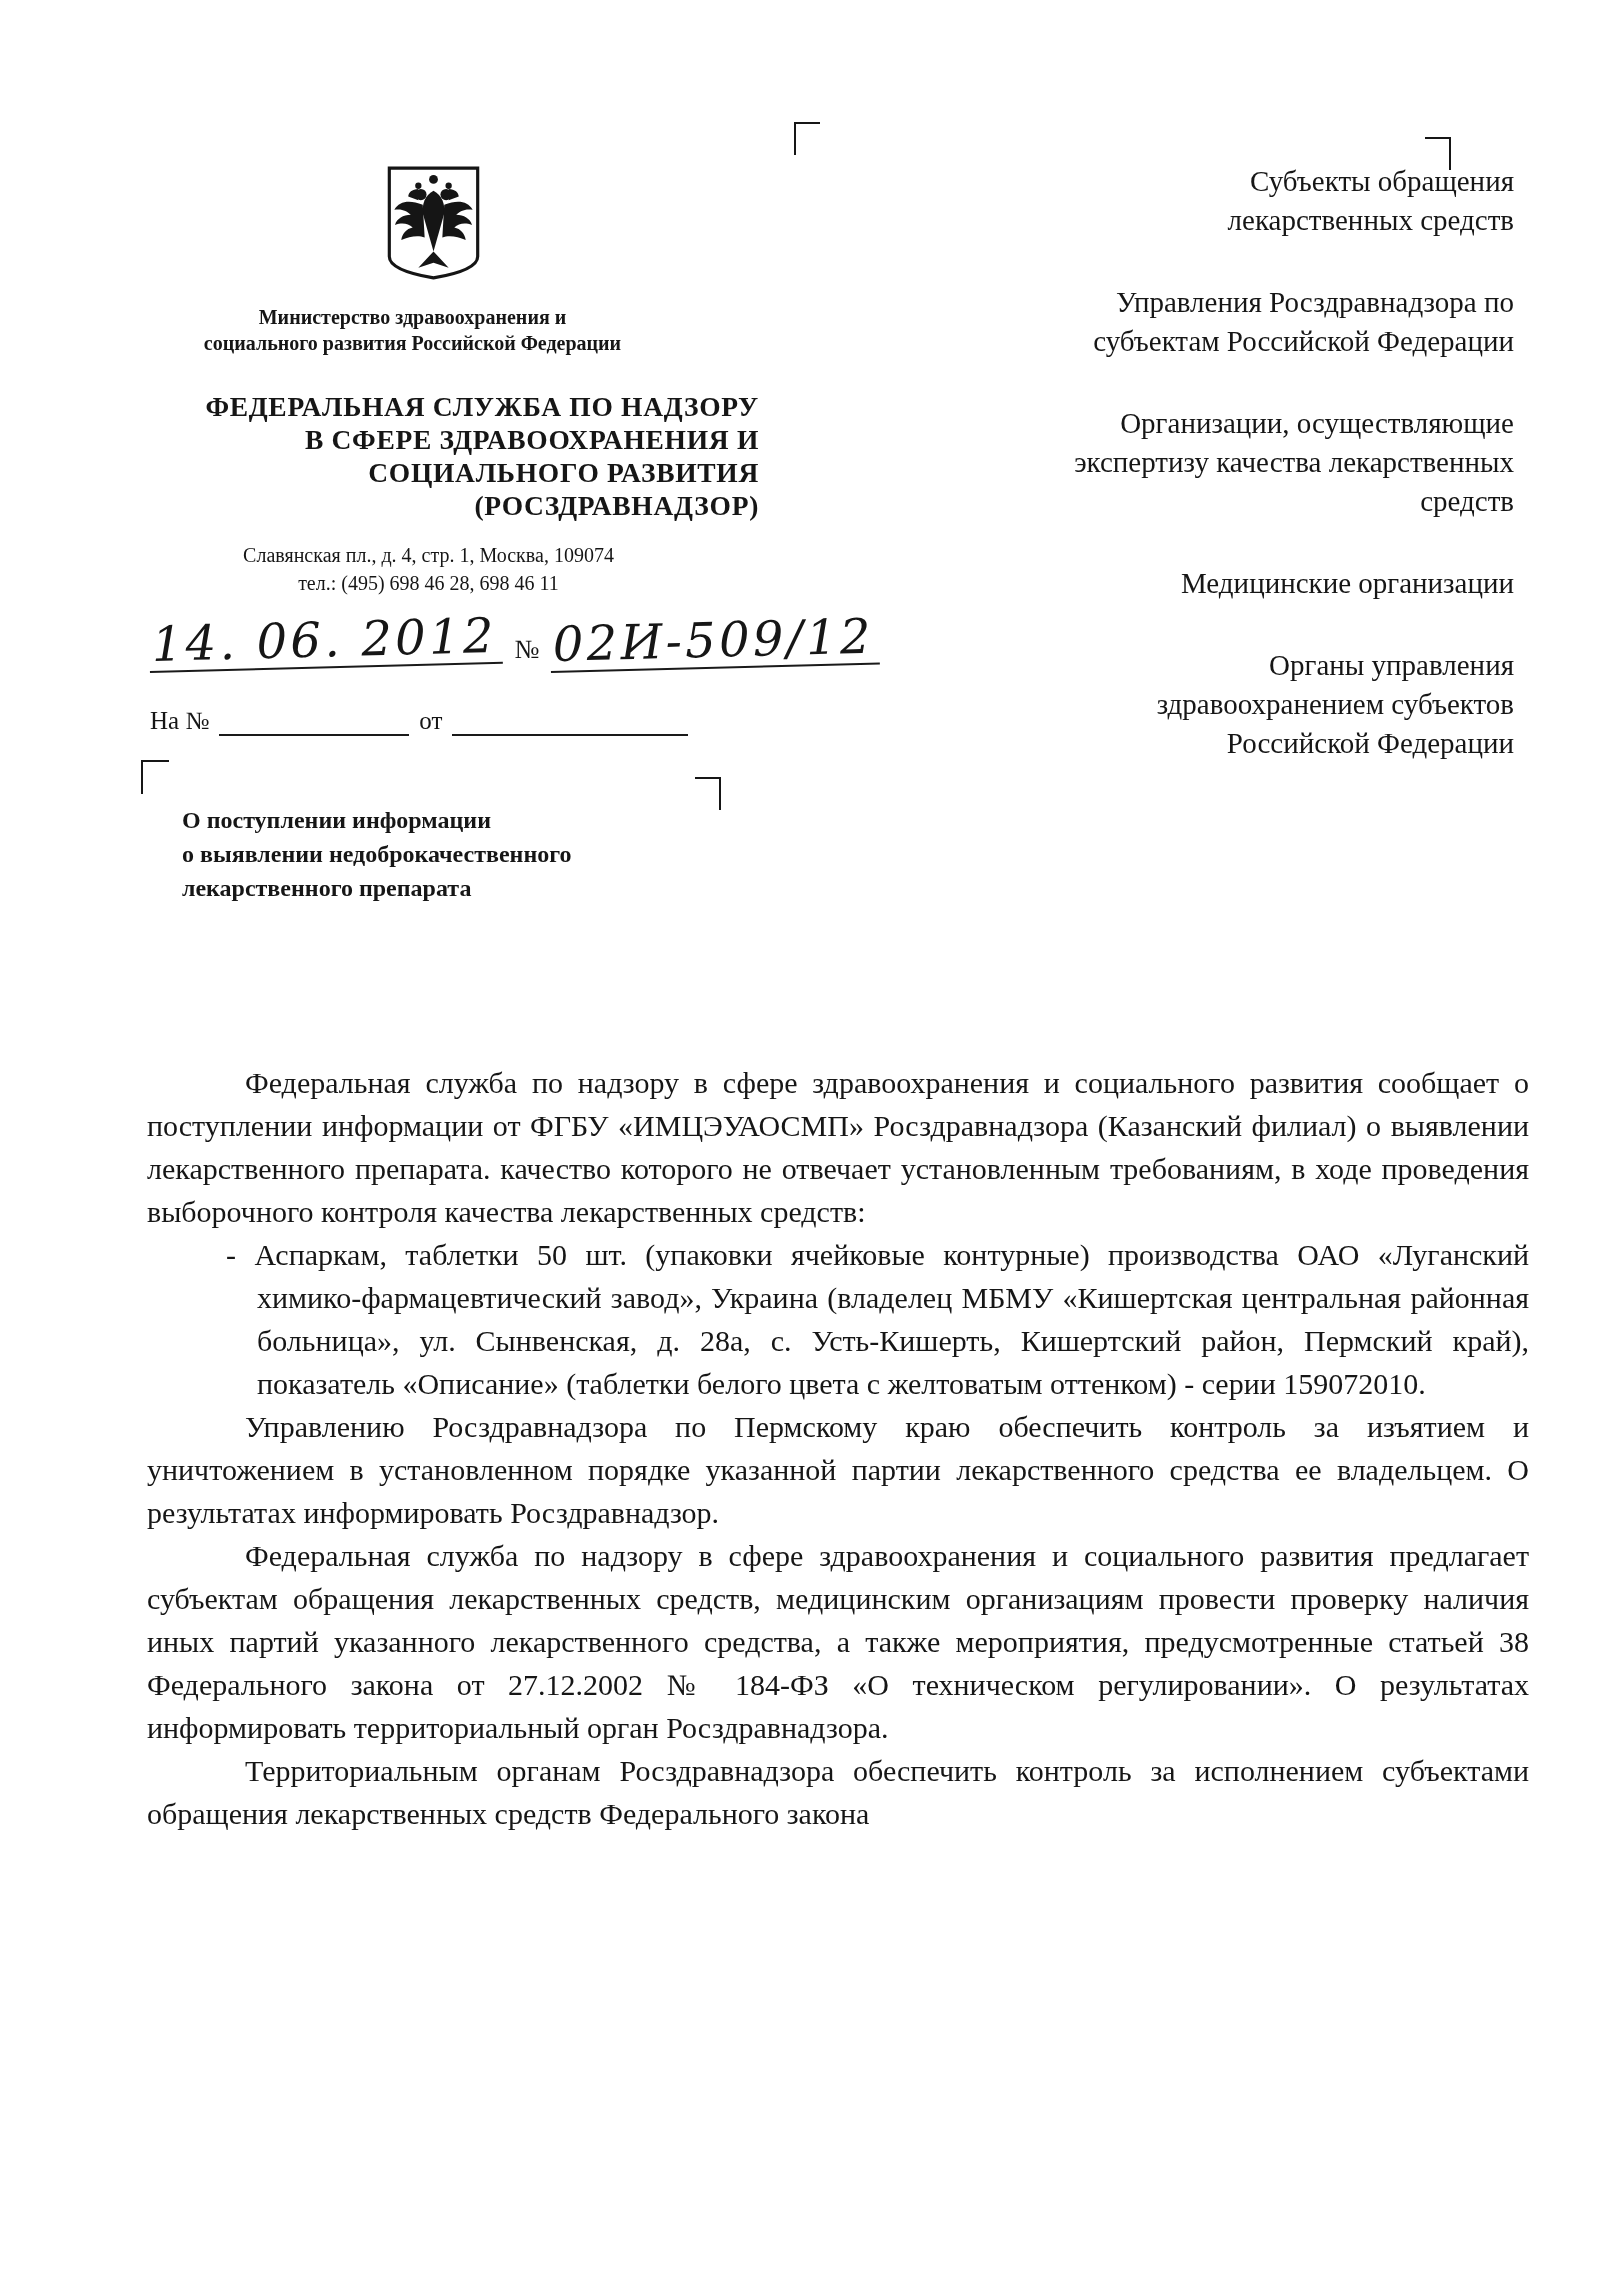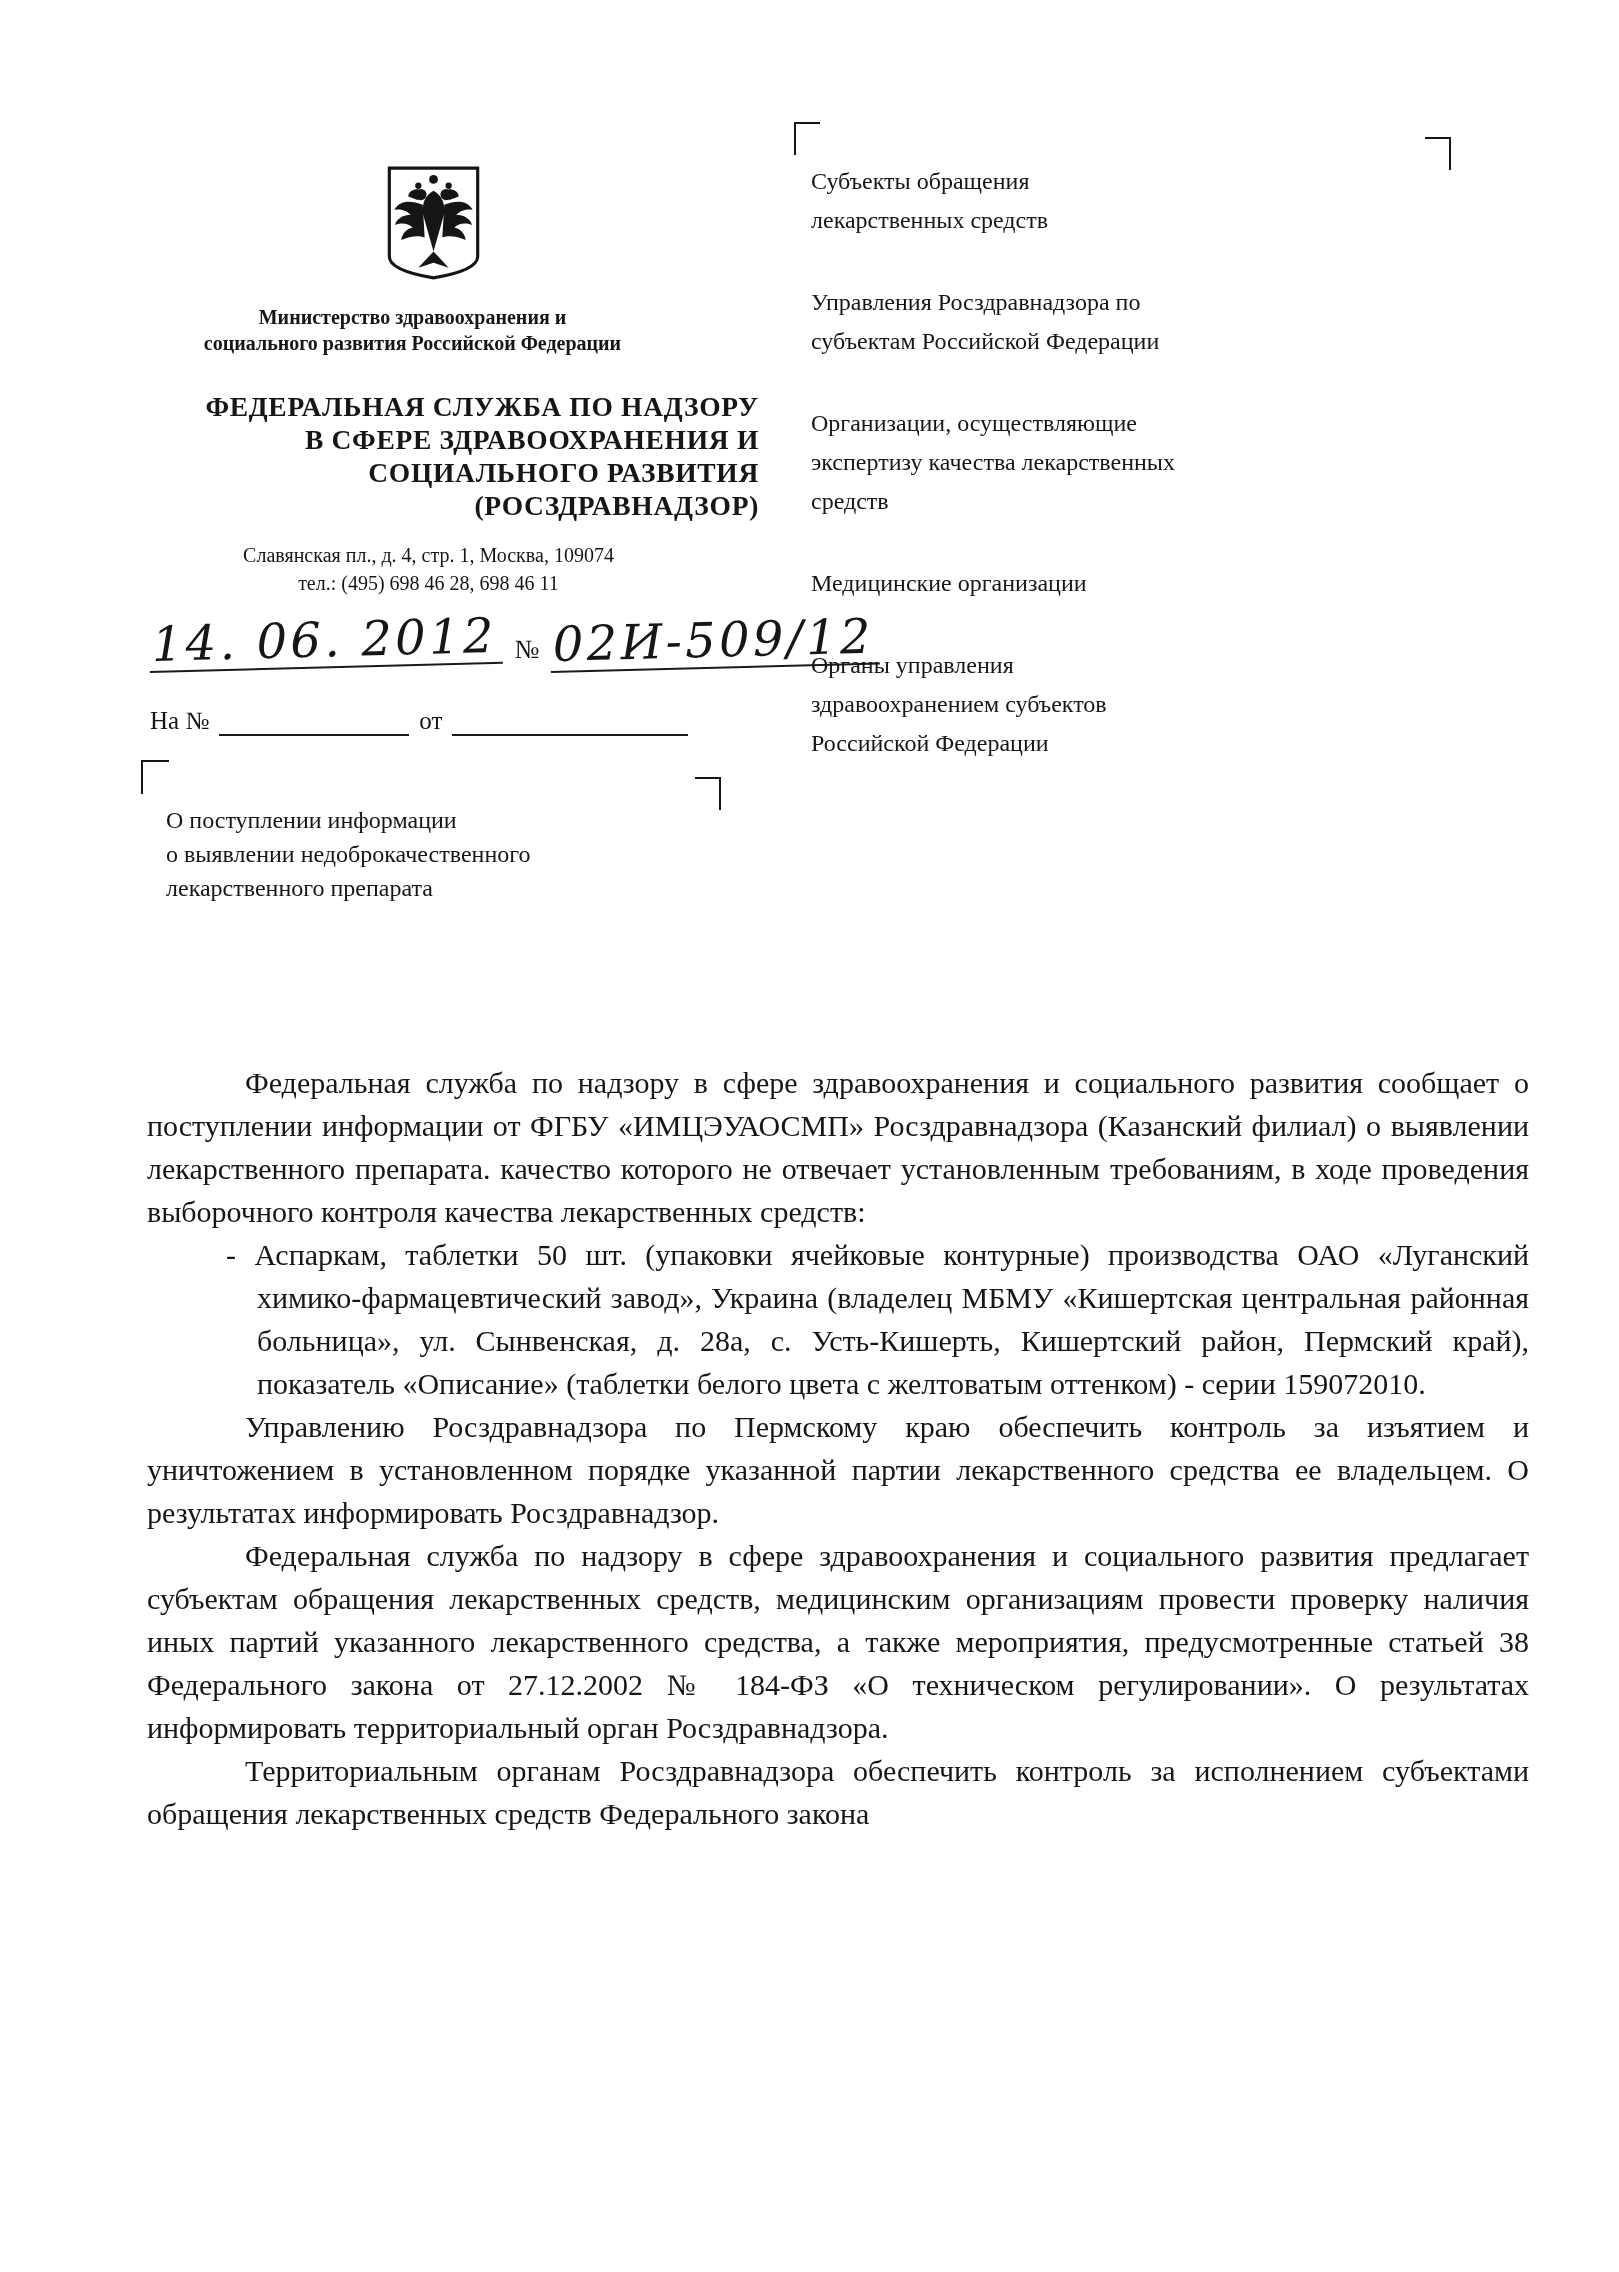--- a/index.html
+++ b/index.html
@@ -63,28 +63,28 @@
   
   .corner { position: absolute; }
   .corner.tl { border-top: 2.6px solid #161616; border-left: 2.6px solid #161616; }
   .corner.tr { border-top: 2.6px solid #161616; border-right: 2.6px solid #161616; }
   .corner-subject-left  { left: 141px;  top: 760px; width: 27.5px; height: 34px; }
   .corner-subject-right { left: 695px; top: 777px; width: 26px; height: 33px; }
   .corner-addr-left     { left: 794px; top: 122px;  width: 26px; height: 33px; }
   .corner-addr-right    { left: 1425px; top: 137px;  width: 26px; height: 33px; }
 
   .subject {
-    position: absolute; left: 166px; top: 803px; width: 536px;
-    font-size: 24px; line-height: 34px;
+    position: absolute; left: 182px; top: 803px; width: 536px;
+    font-size: 24px; line-height: 34px; font-weight: bold;
   }
 
   
   .addressees {
     position: absolute; left: 811px; top: 162px; width: 703px;
-    text-align: left; font-size: 24px; line-height: 39px; font-family: Liberation Serif, serif;
+    text-align: right; font-size: 29px; line-height: 39px; font-family: Liberation Serif, serif;
   }
   .addressee { margin-bottom: 43px; }
 
   
   .bodytext {
     position: absolute; left: 147px; top: 1061px; width: 1382px;
     font-size: 30px; line-height: 43px; text-align: justify;
   }
   .bodytext p { margin: 0; }
   .para { text-indent: 98px; }

